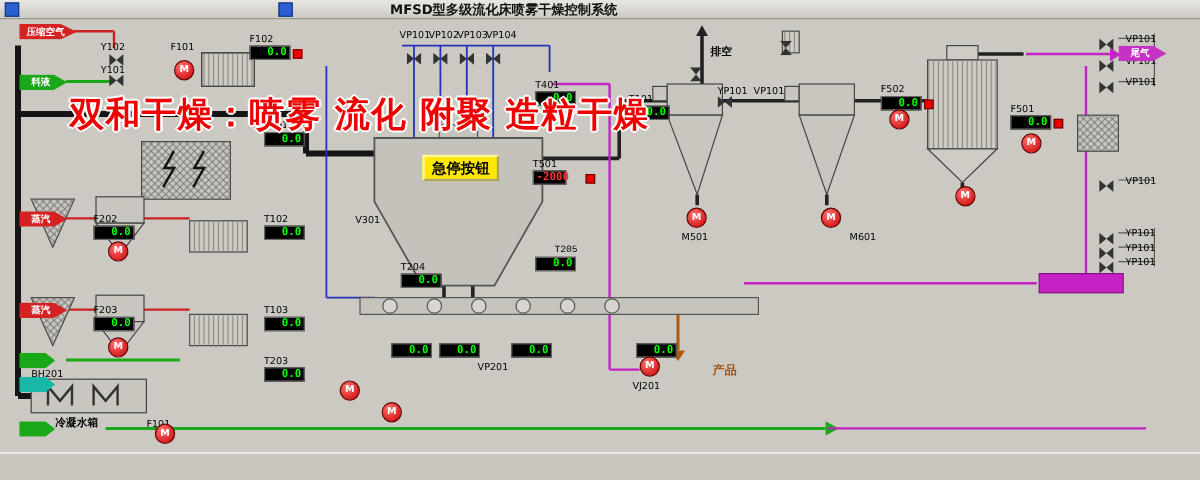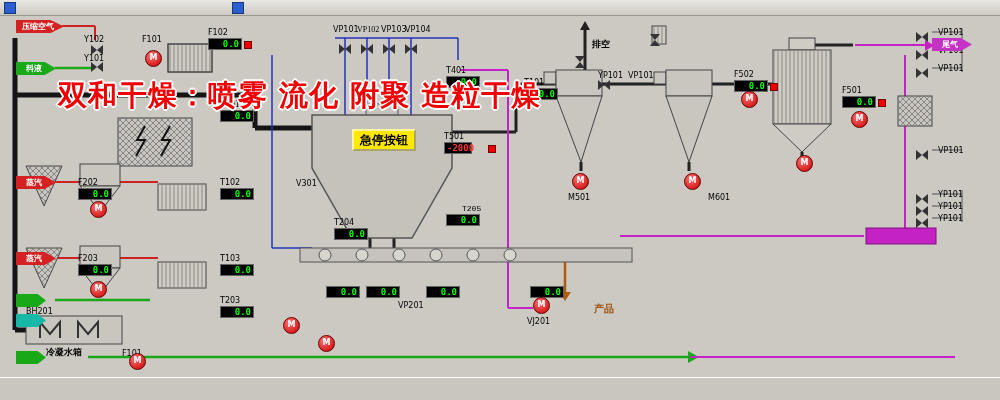--- a/index.html
+++ b/index.html
@@ -26,20 +26,21 @@
   .product{position:absolute;left:594px;top:302px;font-size:10px;font-weight:bold;color:#a05210;z-index:12}
   .tanklbl{position:absolute;left:46px;top:346px;font-size:9px;font-weight:bold;color:#000;z-index:12}
   .footer{position:absolute;left:0;top:377px;width:1000px;height:23px;background:#c9c6bf;border-top:1px solid #fff;z-index:40}
 </style>
 </head>
 <body>
 
 <div class="hdr">
   <div class="hicon" style="left:4px"></div>
   <div class="hicon" style="left:232px"></div>
+  <div class="title">MFSD型多级流化床喷雾干燥控制系统</div>
 </div>
 
 <svg class="diagram-svg" width="1000" height="400">
   <defs>
     <pattern id="hatch" width="6" height="6" patternUnits="userSpaceOnUse">
       <path d="M0,6 L6,0" stroke="#777" stroke-width="1"></path>
     </pattern>
     <pattern id="cross" width="6" height="6" patternUnits="userSpaceOnUse">
       <path d="M0,6 L6,0 M0,0 L6,6" stroke="#777" stroke-width="0.8"></path>
     </pattern>
@@ -138,21 +139,21 @@
     <rect x="652" y="26" width="14" height="18" fill="url(#vstripe)"></rect>
   </g>
   <rect x="866" y="228" width="70" height="16" fill="#c422c4" stroke="#7d147d"></rect>
 </svg>
 
 <div class="dyn" id="dyn">
     <div class="lbl" style="left: 84px; top: 36px;">Y102</div>
     <div class="lbl" style="left: 84px; top: 55px;">Y101</div>
     <div class="lbl" style="left: 142px; top: 36px;">F101</div>
     <div class="lbl" style="left: 333px; top: 26px;">VP101</div>
-    <div class="lbl" style="left: 357px; top: 26px; font-family: Liberation Serif, serif;">VP102</div>
+    <div class="lbl" style="left: 357px; top: 26px;">VP102</div>
     <div class="lbl" style="left: 381px; top: 26px;">VP103</div>
     <div class="lbl" style="left: 405px; top: 26px;">VP104</div>
     <div class="lbl b" style="left: 592px; top: 40px;">排空</div>
     <div class="lbl" style="left: 598px; top: 72px;">YP101</div>
     <div class="lbl" style="left: 628px; top: 72px;">VP101</div>
     <div class="lbl" style="left: 568px; top: 194px;">M501</div>
     <div class="lbl" style="left: 708px; top: 194px;">M601</div>
     <div class="lbl" style="left: 398px; top: 302px;">VP201</div>
     <div class="lbl" style="left: 527px; top: 318px;">VJ201</div>
     <div class="lbl" style="left: 26px; top: 308px;">BH201</div>

